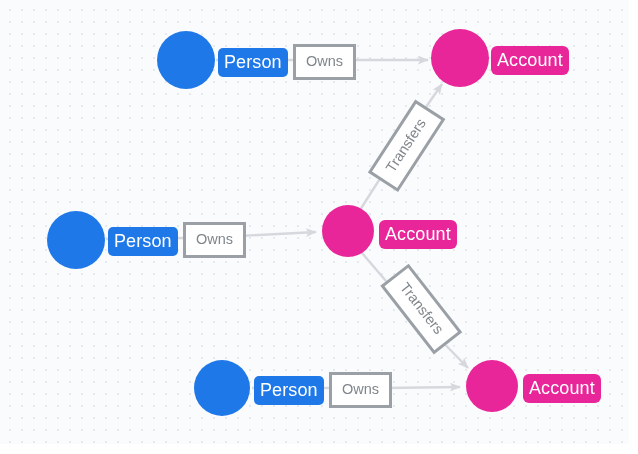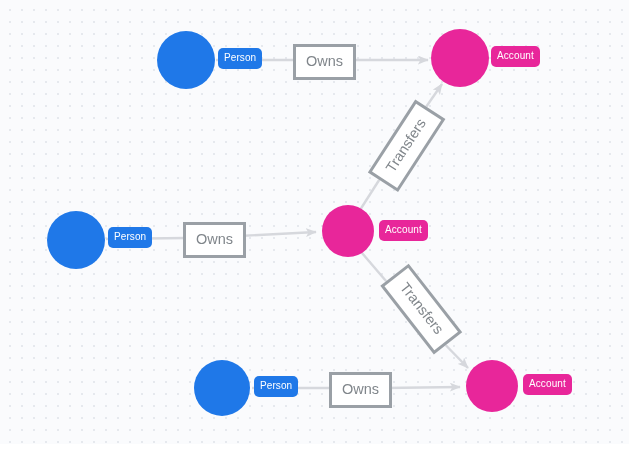--- a/index.html
+++ b/index.html
@@ -40,28 +40,28 @@
     position: absolute;
     border-radius: 50%;
   }
   .node-person { background: #1f78e8; }
   .node-account { background: #e8269a; }
 
   .node-chip {
     position: absolute;
     border-radius: 5px;
     color: #ffffff;
-    font-size: 10px;
+    font-size: 18px;
     line-height: 1;
     padding: 5px 6px 6px 6px;
     white-space: nowrap;
     letter-spacing: 0.1px;
   }
   .chip-person { background: #1f78e8; }
-  .chip-account { background: #e8269a; }
+  .chip-account { background: #e8269a; border-radius: 6px; }
 
   .rel-box {
     position: absolute;
     background: #ffffff;
     border: 3px solid #9aa0a6;
     color: #80868b;
     font-size: 14.5px;
     line-height: 1;
     padding: 7px 10px 8px 10px;
     white-space: nowrap;

